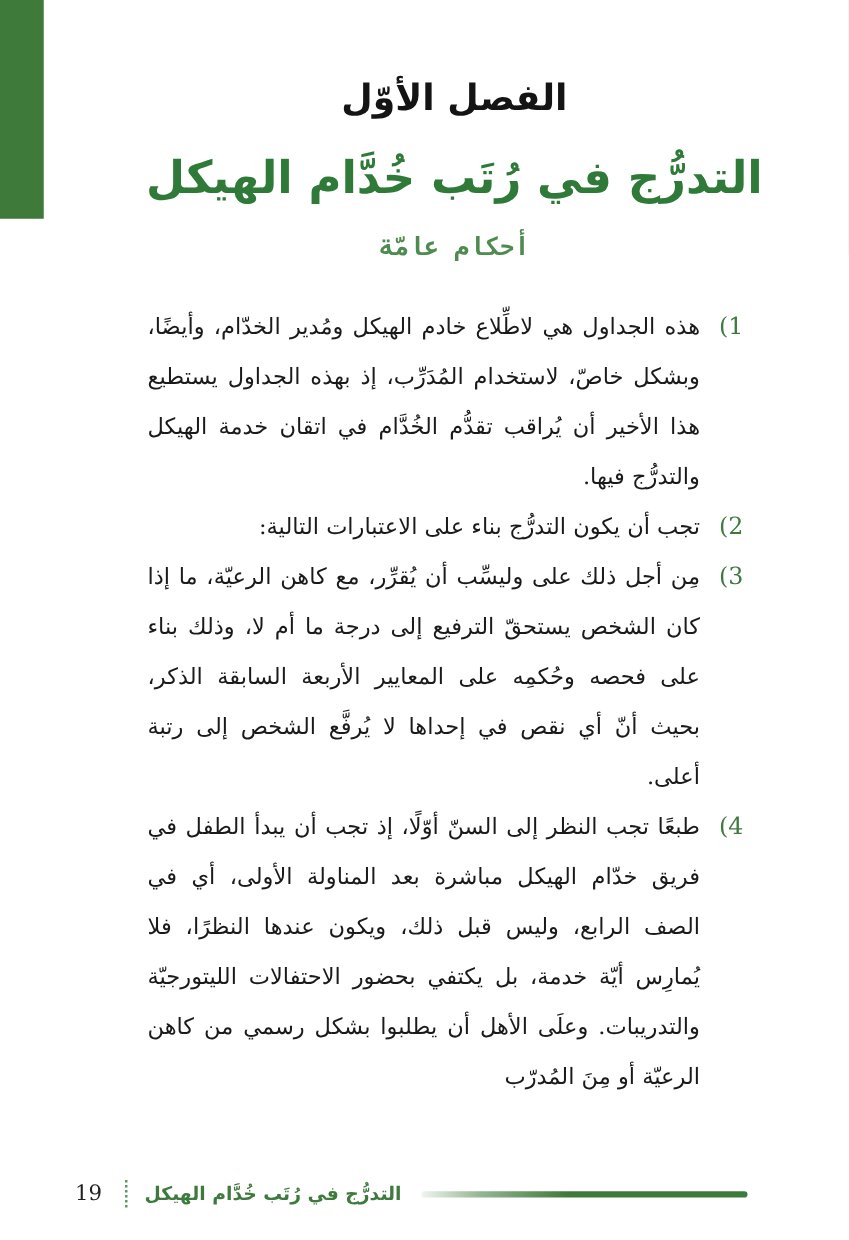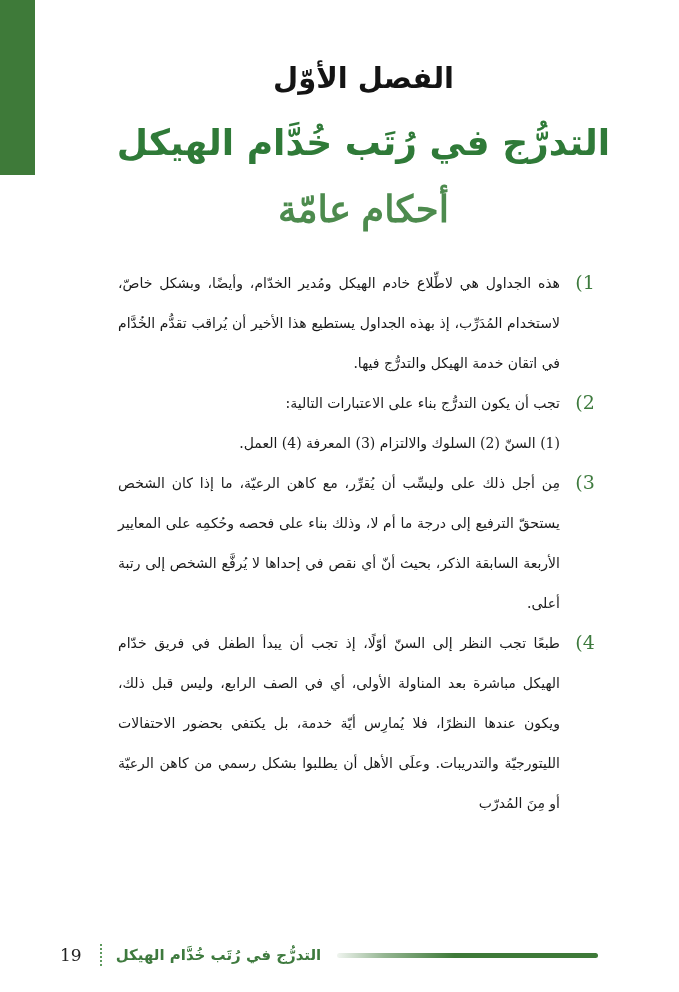--- a/index.html
+++ b/index.html
@@ -25,41 +25,41 @@
     color:#141414; direction:rtl;
   }
   .main-title {
     margin-top:24px;
     font-family:"DejaVu Sans","Liberation Sans",sans-serif;
     font-weight:bold; font-size:36px; line-height:1.3;
     color:#2f7a38; direction:rtl;
   }
   .section-subtitle {
     margin-top:20px;
-    font-family:Liberation Sans, sans-serif;
-    font-weight:bold; font-size:37px; line-height:1.25;
+    font-family:Liberation Mono, monospace;
+    font-weight:bold; font-size:20px; line-height:1.25;
     color:#4d8b4e; direction:rtl;
   }
   .content {
     direction:rtl;
     padding:30px 69px 0 70px;
     color:#1a1a1a;
   }
   .item { display:flex; align-items:flex-start; }
   .item .marker {
     flex:0 0 50px;
     text-align:center;
     color:#3e7a3e;
     font-size:19px;
     padding-top:8px;
     font-family:"DejaVu Serif","DejaVu Sans",serif;
   }
   .item .text {
     flex:1;
-    font-size:14px;
+    font-size:18px;
     line-height:40px;
     text-align:justify;
     text-justify:inter-word;
   }
   .item .text .line2 { text-align:right; }
   .footer {
     position:absolute; left:0; right:12px; bottom:26px;
     display:flex; align-items:center;
     direction:ltr;
     padding:0 69px 0 60px;
@@ -104,21 +104,20 @@
 
     <div class="item">
       <div class="marker"><span dir="ltr">(1</span></div>
       <div class="text">هذه الجداول هي لاطِّلاع خادم الهيكل ومُدير الخدّام، وأيضًا، وبشكل خاصّ، لاستخدام المُدَرِّب، إذ بهذه الجداول يستطيع هذا الأخير أن يُراقب تقدُّم الخُدَّام في اتقان خدمة الهيكل والتدرُّج فيها.</div>
     </div>
 
     <div class="item">
       <div class="marker"><span dir="ltr">(2</span></div>
       <div class="text">
         <div>تجب أن يكون التدرُّج بناء على الاعتبارات التالية:</div>
-        <div class="line2">(1) السنّ (2) السلوك والالتزام (3) المعرفة (4) العمل.</div>
       </div>
     </div>
 
     <div class="item">
       <div class="marker"><span dir="ltr">(3</span></div>
       <div class="text">مِن أجل ذلك على وليسِّب أن يُقرِّر، مع كاهن الرعيّة، ما إذا كان الشخص يستحقّ الترفيع إلى درجة ما أم لا، وذلك بناء على فحصه وحُكمِه على المعايير الأربعة السابقة الذكر، بحيث أنّ أي نقص في إحداها لا يُرفَّع الشخص إلى رتبة أعلى.</div>
     </div>
 
     <div class="item">
       <div class="marker"><span dir="ltr">(4</span></div>

